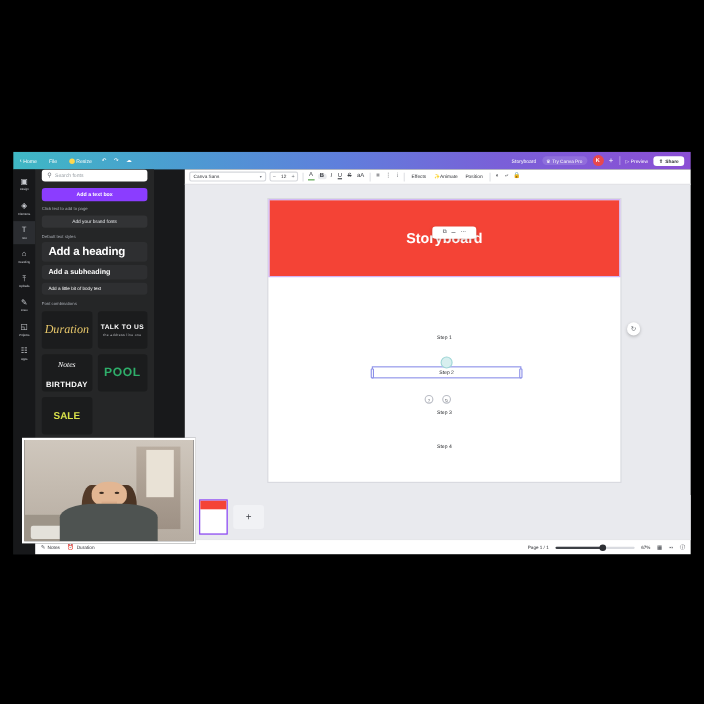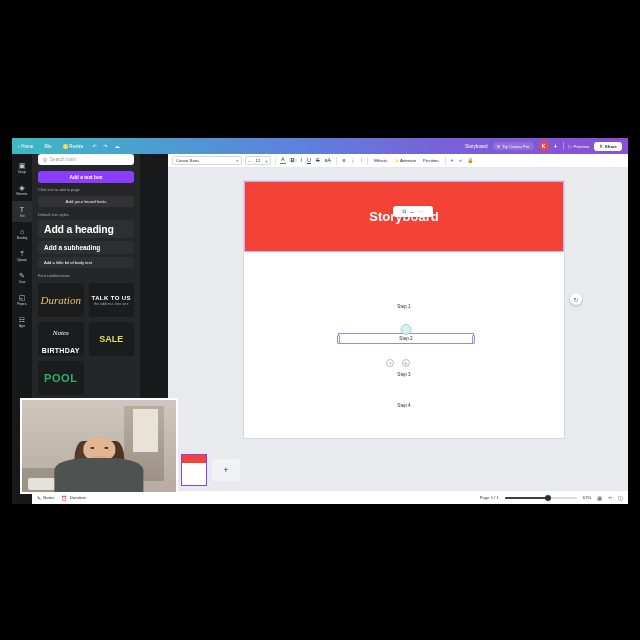--- a/index.html
+++ b/index.html
@@ -293,24 +293,24 @@
             <small>the address line one</small>
           </span>
         </div>
         <div class="combo">
           <span class="c-bday">
             <span class="h">Notes</span>
             <span class="b">BIRTHDAY</span>
           </span>
         </div>
         <div class="combo">
+          <span class="c-pool">POOL</span>
+        </div>
+        <div class="combo">
           <span class="c-sale">SALE</span>
-        </div>
-        <div class="combo">
-          <span class="c-pool">POOL</span>
         </div>
       </div>
     </div>
 
     <div class="etool">
       <div class="fontbox">
         <span>Canva Sans</span>
         <span>▾</span>
       </div>
       <div class="sizebox">

